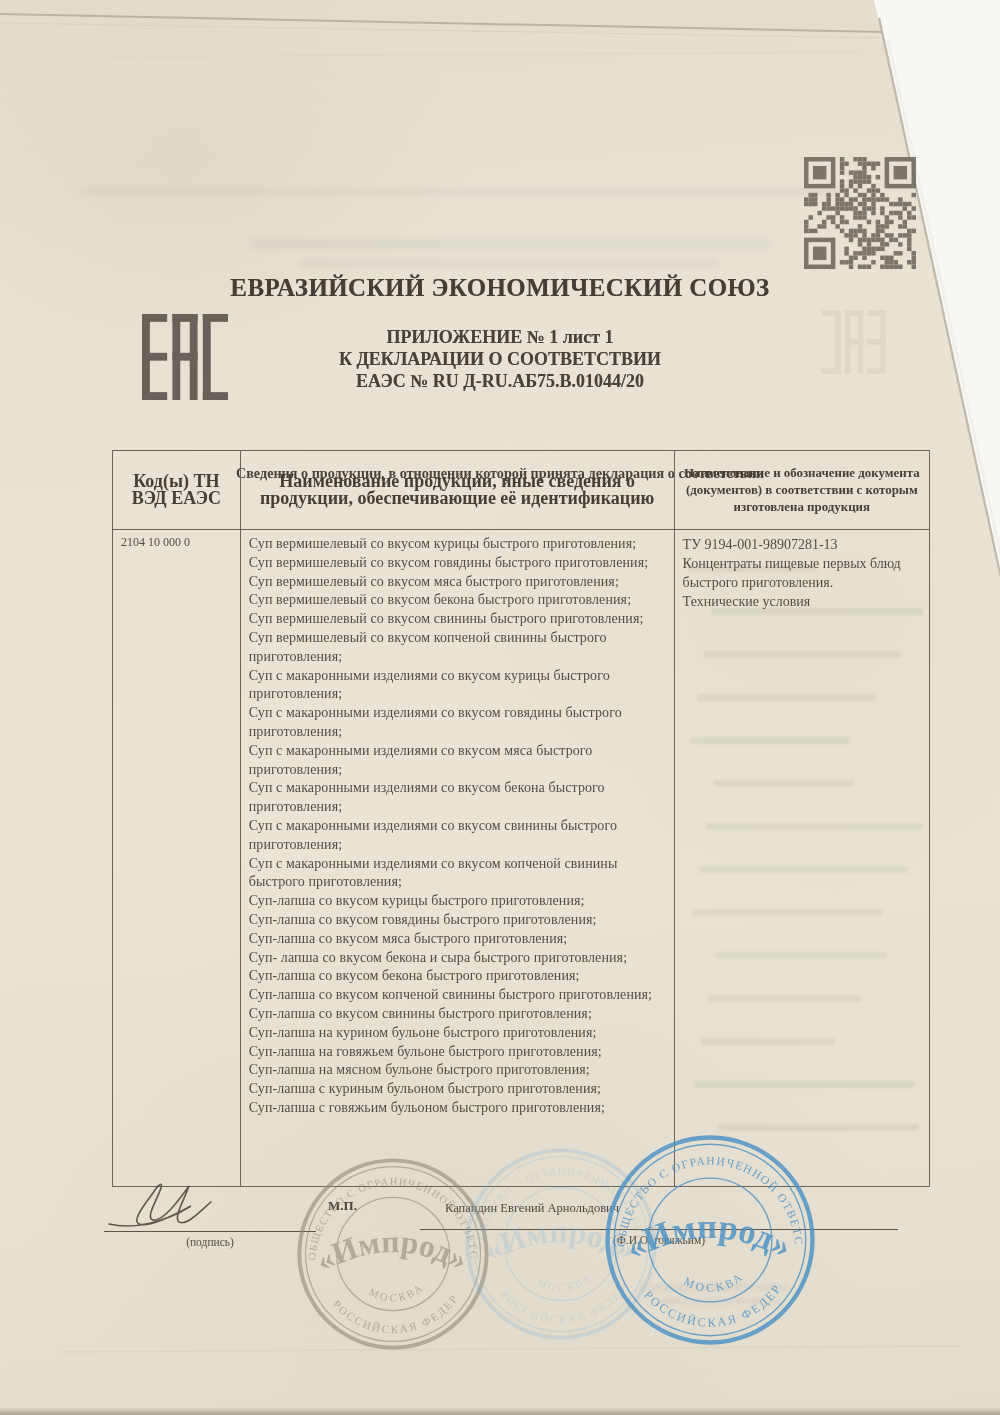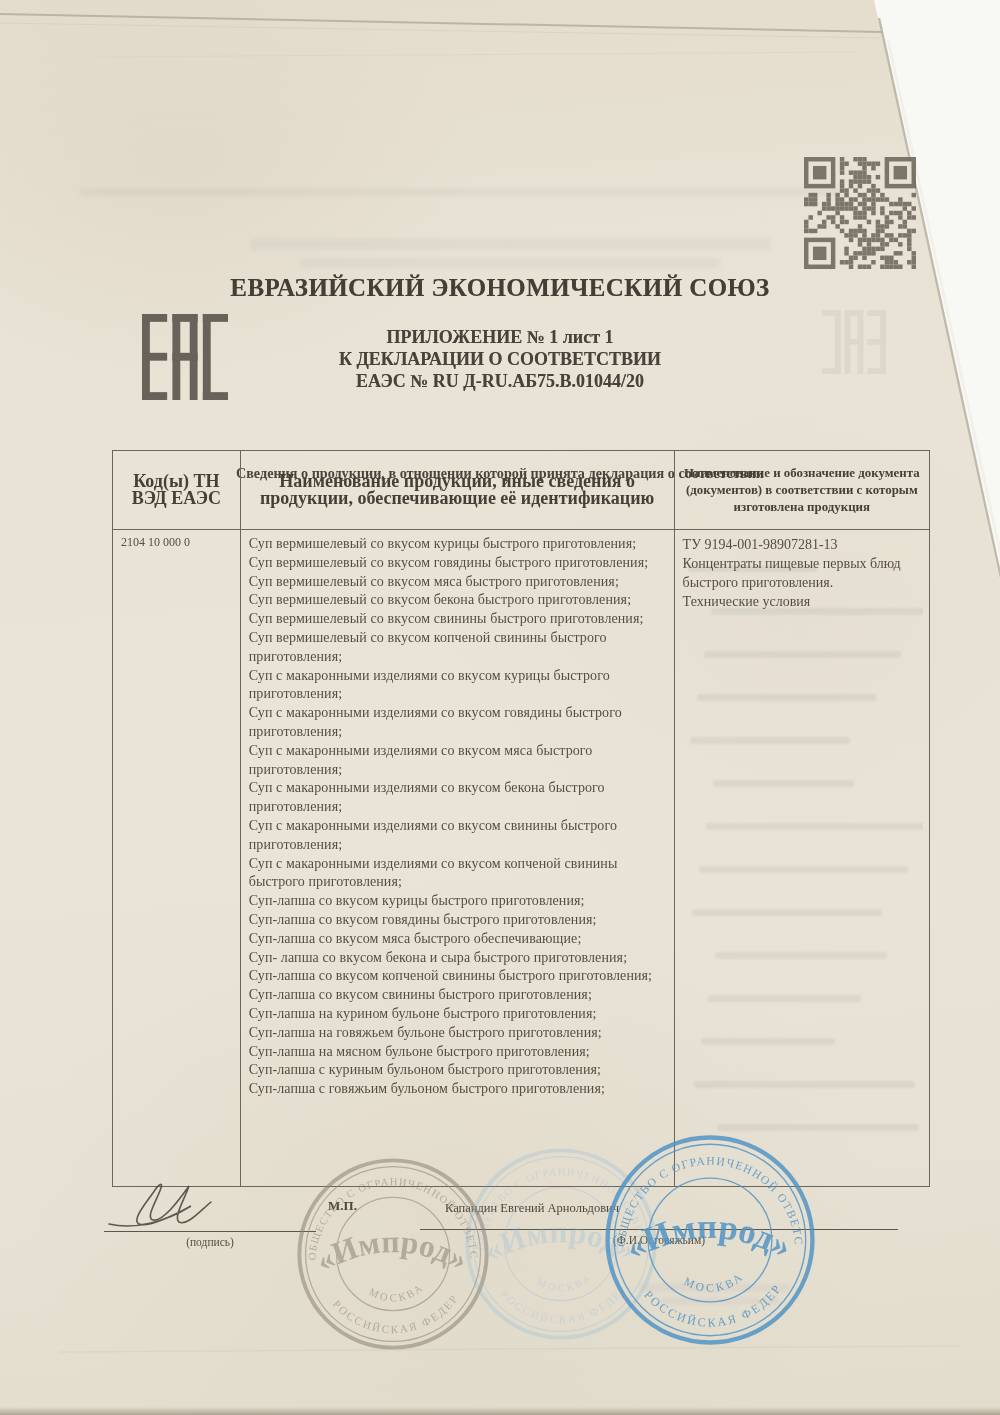--- a/index.html
+++ b/index.html
@@ -390,22 +390,23 @@
           <div class="product-line">Суп вермишелевый со вкусом свинины быстрого приготовления;</div>
           <div class="product-line">Суп вермишелевый со вкусом копченой свинины быстрого приготовления;</div>
           <div class="product-line">Суп с макаронными изделиями со вкусом курицы быстрого приготовления;</div>
           <div class="product-line">Суп с макаронными изделиями со вкусом говядины быстрого приготовления;</div>
           <div class="product-line">Суп с макаронными изделиями со вкусом мяса быстрого приготовления;</div>
           <div class="product-line">Суп с макаронными изделиями со вкусом бекона быстрого приготовления;</div>
           <div class="product-line">Суп с макаронными изделиями со вкусом свинины быстрого приготовления;</div>
           <div class="product-line">Суп с макаронными изделиями со вкусом копченой свинины быстрого приготовления;</div>
           <div class="product-line">Суп-лапша со вкусом курицы быстрого приготовления;</div>
           <div class="product-line">Суп-лапша со вкусом говядины быстрого приготовления;</div>
-          <div class="product-line">Суп-лапша со вкусом мяса быстрого обеспечивающие;</div>
+          <div class="product-line">Суп-лапша со вкусом мяса быстрого приготовления;</div>
           <div class="product-line">Суп- лапша со вкусом бекона и сыра быстрого приготовления;</div>
+          <div class="product-line">Суп-лапша со вкусом бекона быстрого приготовления;</div>
           <div class="product-line">Суп-лапша со вкусом копченой свинины быстрого приготовления;</div>
           <div class="product-line">Суп-лапша со вкусом свинины быстрого приготовления;</div>
           <div class="product-line">Суп-лапша на курином бульоне быстрого приготовления;</div>
           <div class="product-line">Суп-лапша на говяжьем бульоне быстрого приготовления;</div>
           <div class="product-line">Суп-лапша на мясном бульоне быстрого приготовления;</div>
           <div class="product-line">Суп-лапша с куриным бульоном быстрого приготовления;</div>
           <div class="product-line">Суп-лапша с говяжьим бульоном быстрого приготовления;</div>
         </div>
       <div class="cell c3">
           <div class="doc-line">ТУ 9194-001-98907281-13</div>

